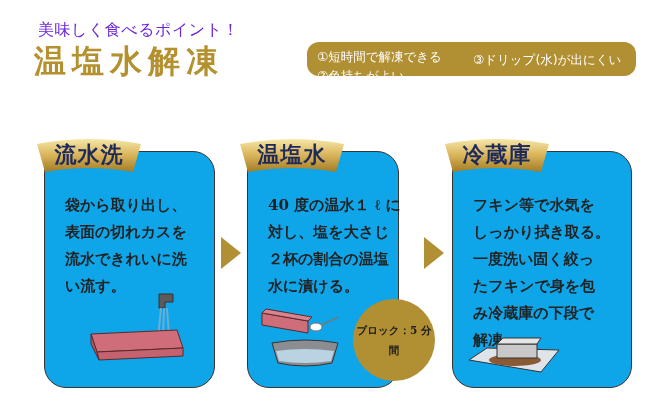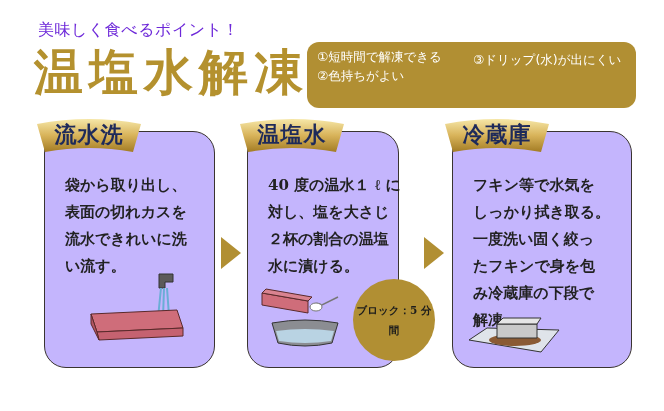--- a/index.html
+++ b/index.html
@@ -1,21 +1,21 @@
 <!DOCTYPE html>
 <html><head>
 <meta charset="utf-8">
 <style>
   html, body { margin:0; padding:0; }
   body { width:664px; height:411px; background:#ffffff; position:relative; overflow:hidden; font-family:"DejaVu Serif", serif; }
   .subtitle { position:absolute; left:38px; top:20px; font-family:"DejaVu Sans", sans-serif; font-size:16px; color:#6d28d9; letter-spacing:0.5px; }
-  .main-title { position:absolute; left:34px; top:40px; font-family:"DejaVu Serif", serif; font-weight:bold; font-size:49px; color:#b4912e; letter-spacing:6px; }
-  .points { position:absolute; left:307px; top:42px; width:329px; height:66px; background:#b18f33; border-radius:12px; color:#fff; font-family:"DejaVu Sans", sans-serif; font-size:12.5px; }
+  .main-title { position:absolute; left:34px; top:40px; font-family:"DejaVu Serif", serif; font-weight:bold; font-size:32px; color:#b4912e; letter-spacing:6px; }
+  .points { position:absolute; left:307px; top:42px; width:329px; height:34px; background:#b18f33; border-radius:12px; color:#fff; font-family:"DejaVu Sans", sans-serif; font-size:12.5px; }
   .points .pt { position:absolute; white-space:nowrap; }
-  .card { position:absolute; top:131px; height:237px; background:#c4b5fd; border:1.5px solid #3a3430; border-radius:22px; box-sizing:border-box; }
+  .card { position:absolute; top:151px; height:237px; background:#0ea5e9; border:1.5px solid #3a3430; border-radius:22px; box-sizing:border-box; }
   .card .body { position:absolute; left:20px; top:40px; font-weight:bold; font-size:15px; line-height:27px; color:#222; white-space:pre; }
   .banner { position:absolute; top:-16px; left:-12px; width:112px; height:38px; }
   .banner svg { position:absolute; left:0; top:0; }
   .banner .label { position:absolute; left:0; width:112px; top:4px; text-align:center; font-family:"DejaVu Serif", serif; font-weight:bold; font-size:22px; color:#1e2a5a; letter-spacing:1px; }
   .arrow { position:absolute; width:0; height:0; border-top:16px solid transparent; border-bottom:16px solid transparent; border-left:20px solid #b18f33; }
   .badge { position:absolute; border-radius:50%; background:#b18f33; color:#1c1c1c; font-weight:bold; text-align:center; display:flex; flex-direction:column; justify-content:center; font-size:10.5px; line-height:20px; }
   .illus { position:absolute; }
 </style>
 </head>
 <body>

